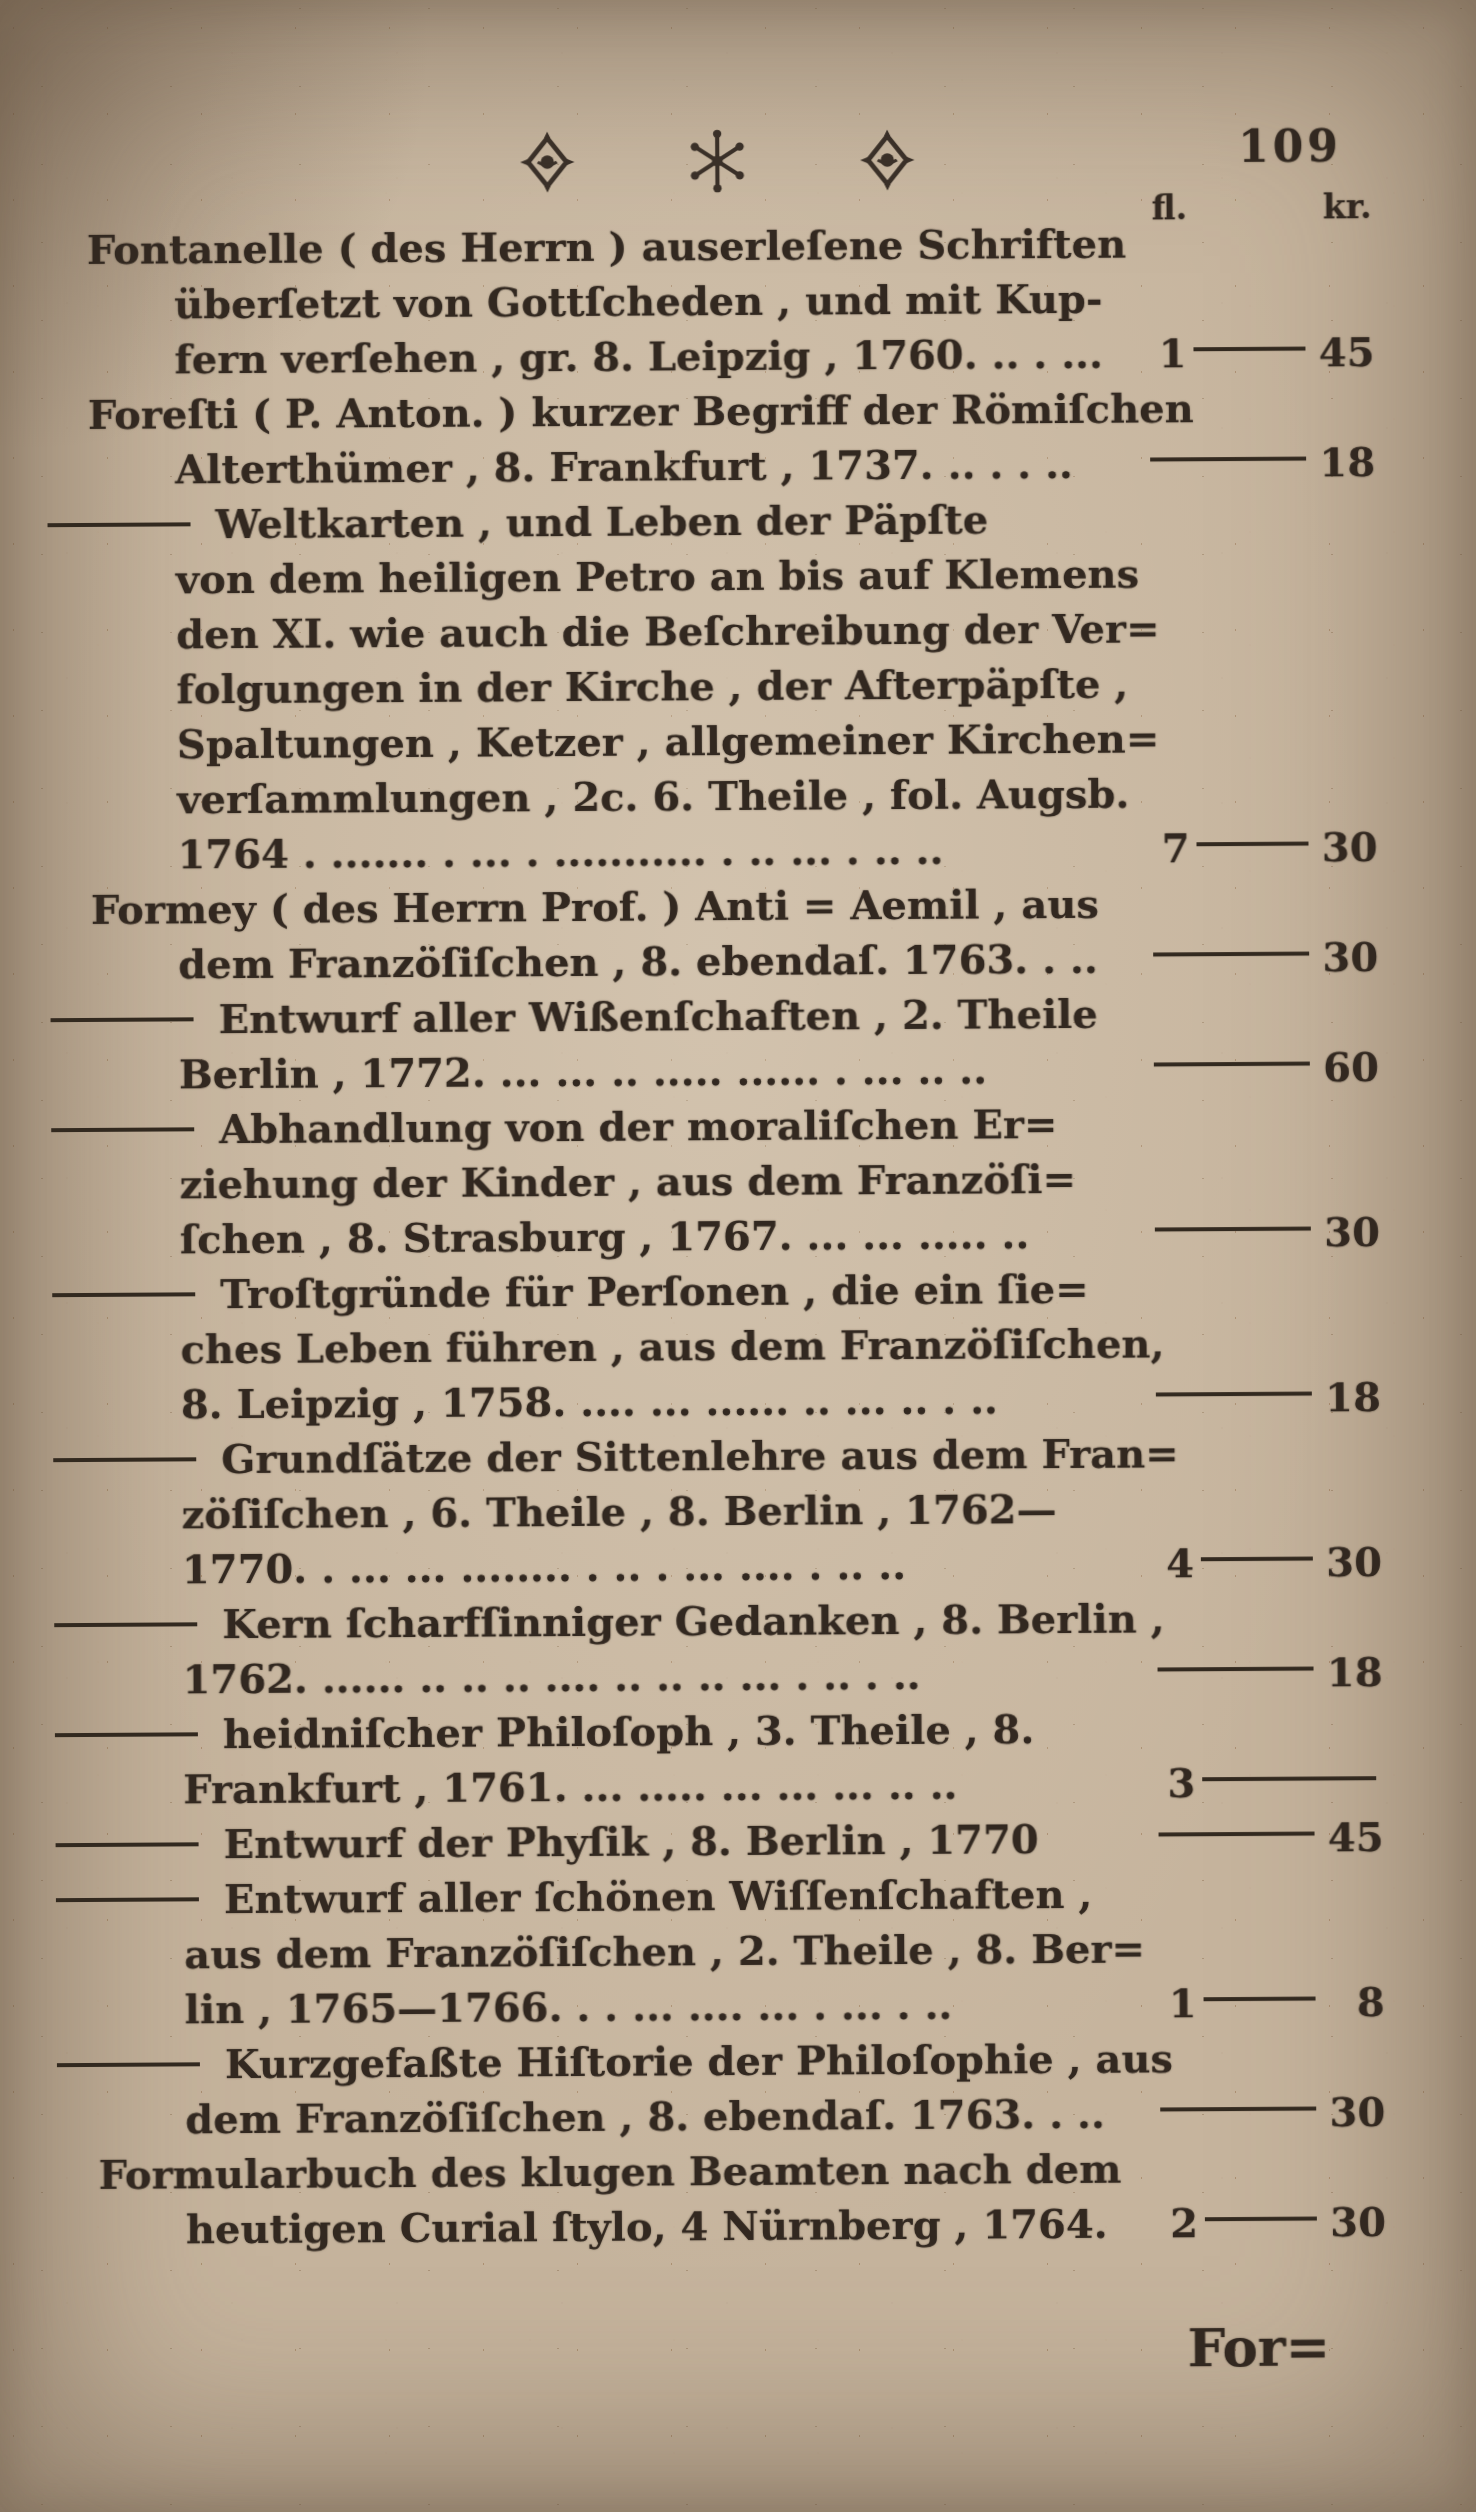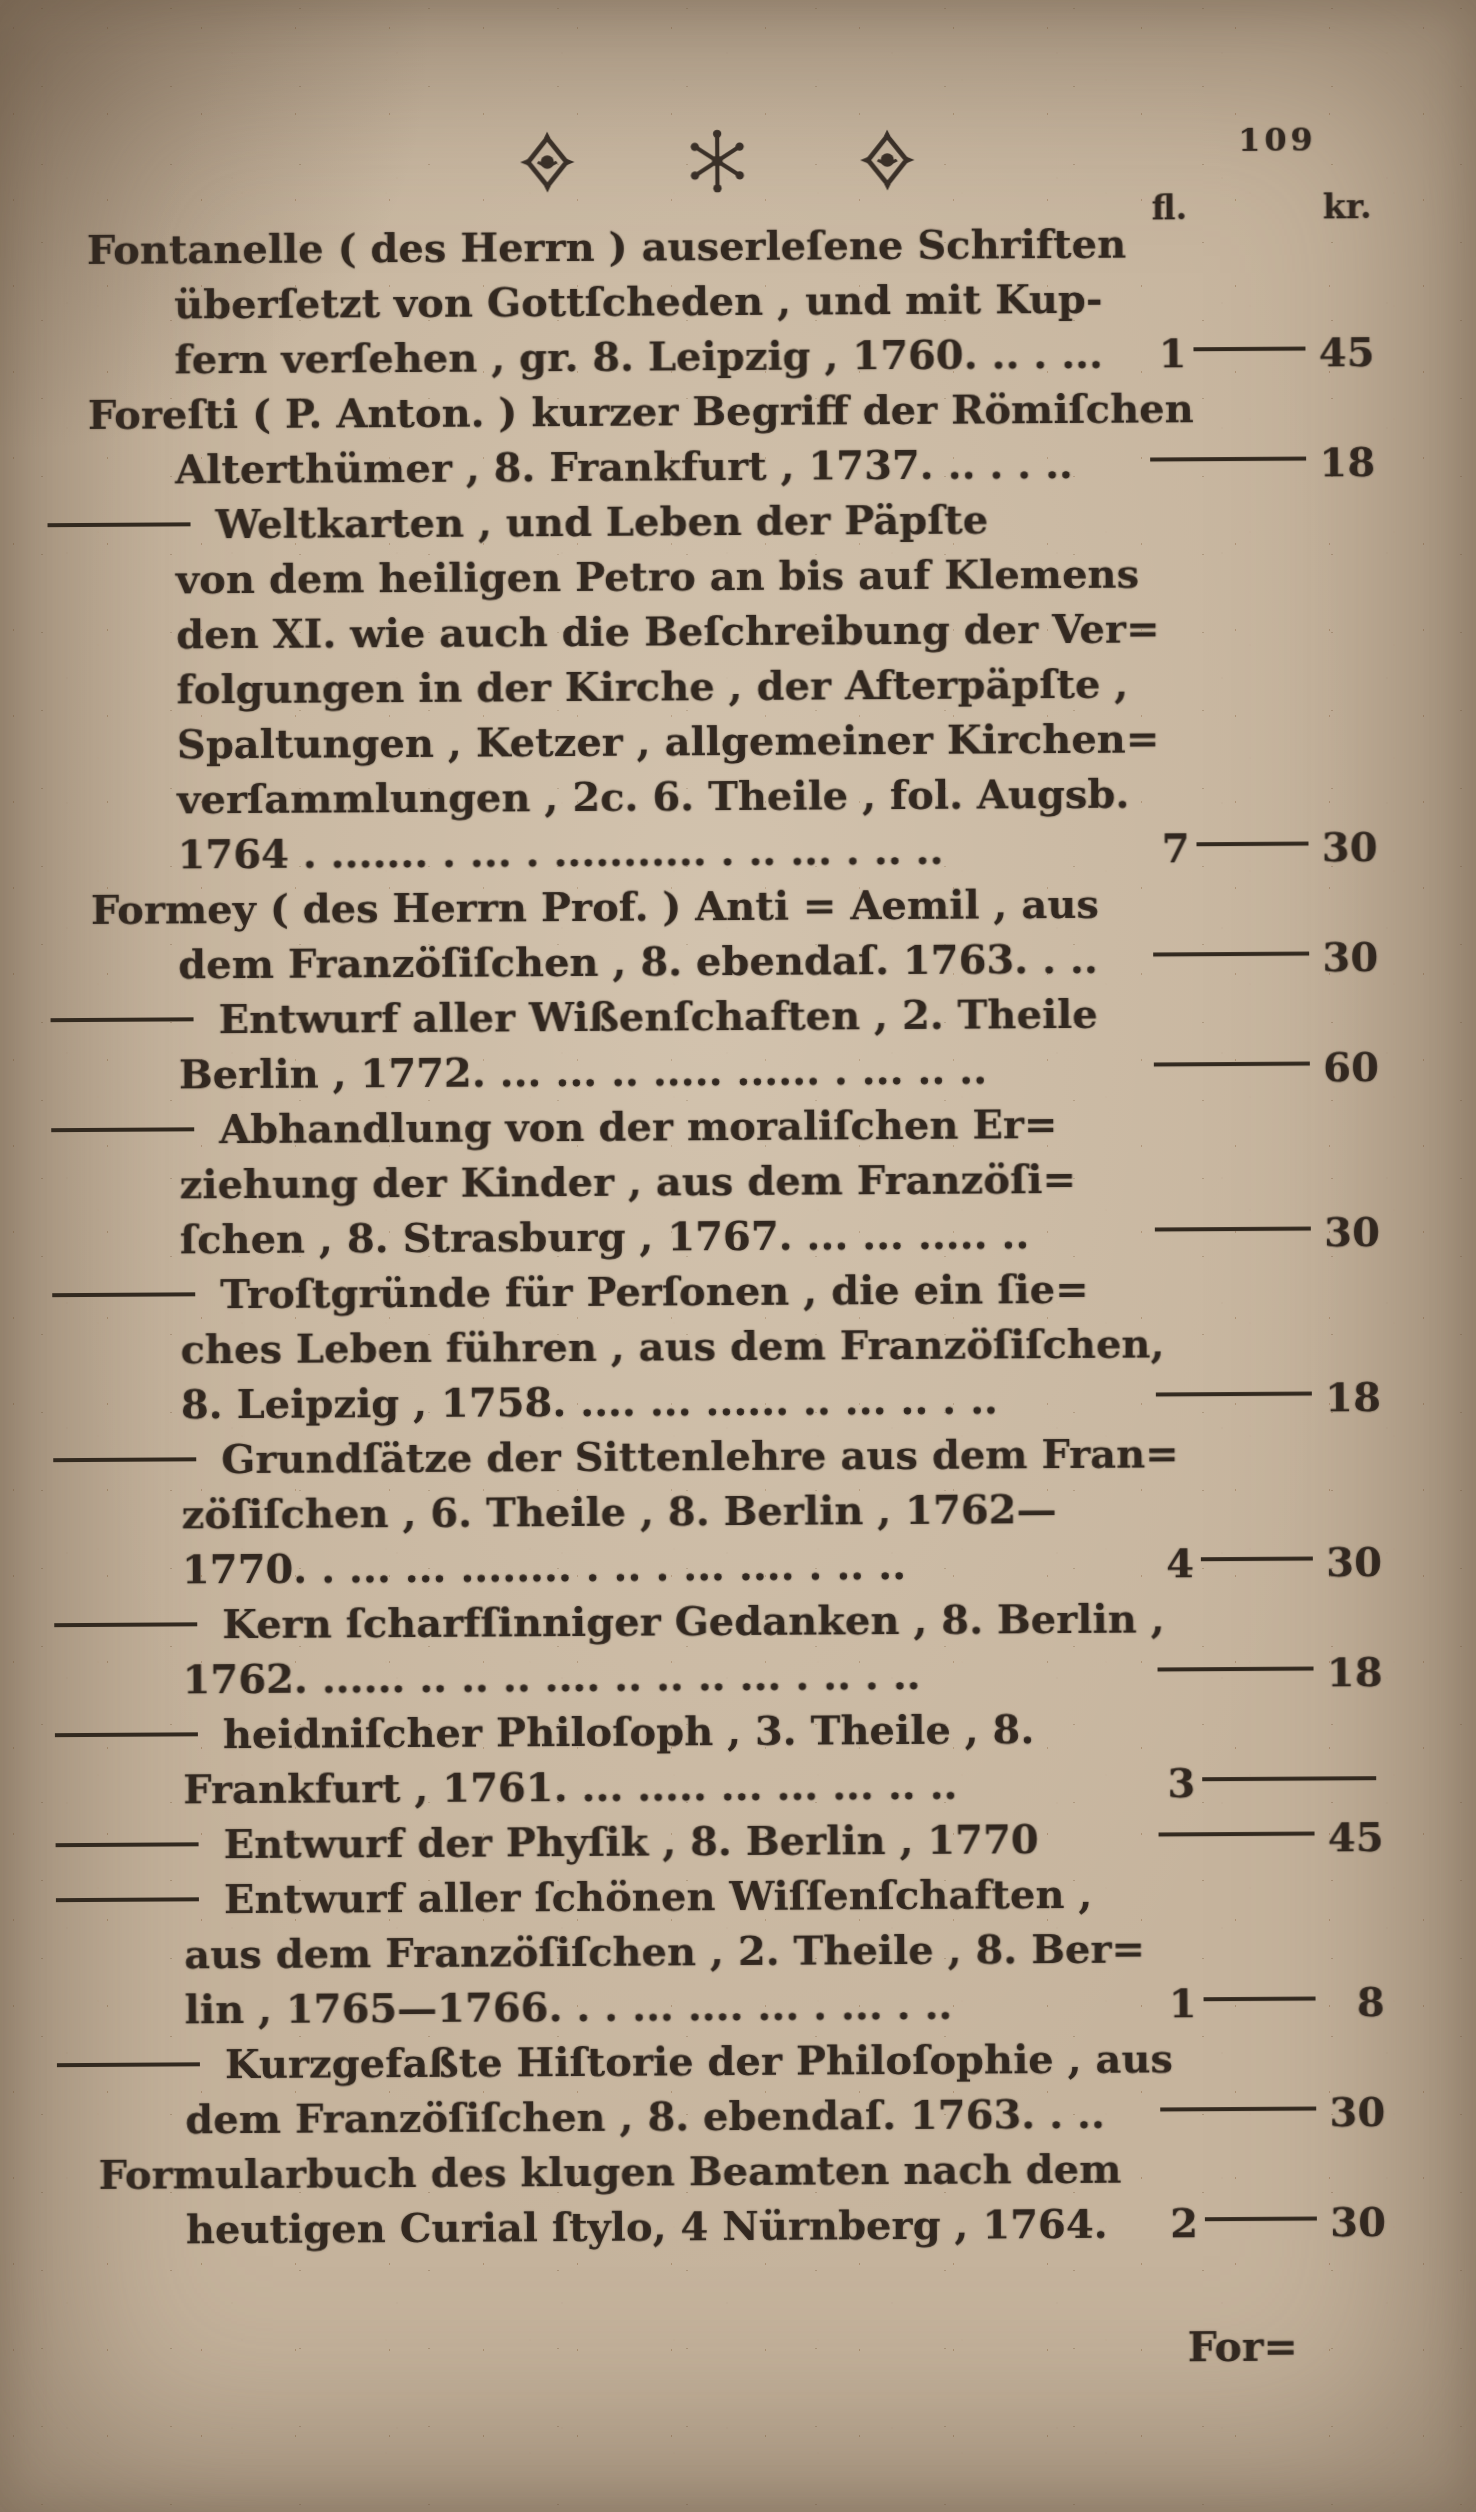--- a/index.html
+++ b/index.html
@@ -29,21 +29,21 @@
   .content{
     position:absolute;inset:0;
     transform:rotate(-0.35deg);
     color:#322820;
     filter:blur(0.3px);
   }
   .orn-row{position:absolute;left:522px;top:129px;display:flex;gap:106px;}
   .orn{width:64px;height:64px;display:block;}
   .page-number{
     position:absolute;left:1245px;top:124px;
-    font-size:32px;font-weight:bold;letter-spacing:3.9px;
+    font-size:44px;font-weight:bold;letter-spacing:3.9px;
     text-shadow:0 0 1.9px rgba(50,40,30,.55);
   }
   .cur-head{
     position:absolute;left:1158px;top:191px;width:220px;
     display:flex;justify-content:space-between;
     font-size:33px;font-weight:bold;
     text-shadow:0 0 1.9px rgba(50,40,30,.5);
   }
   .text-block{
     position:absolute;left:93px;top:218px;width:1287px;
@@ -60,21 +60,21 @@
   }
   .price{
     position:absolute;right:0;top:0;height:55px;width:232px;
     display:flex;align-items:center;
   }
   .price .fl{width:44px;text-align:right;line-height:55px;}
   .price .kr{width:62px;text-align:right;line-height:55px;}
   .price .rule{flex:1;height:0;border-top:4.8px solid #32291f;margin:0 6.8px;transform:translateY(-3.9px);}
   .catchword{
     position:absolute;left:1181px;top:2323px;
-    font-size:41px;font-weight:bold;height:55px;line-height:55px;
+    font-size:53px;font-weight:bold;height:55px;line-height:55px;
     text-shadow:0 0 1.9px rgba(50,40,30,.5);
   }
 </style>
 </head>
 <body>
 
 <div class="page">
   <div class="content">
 
     <div class="orn-row">

